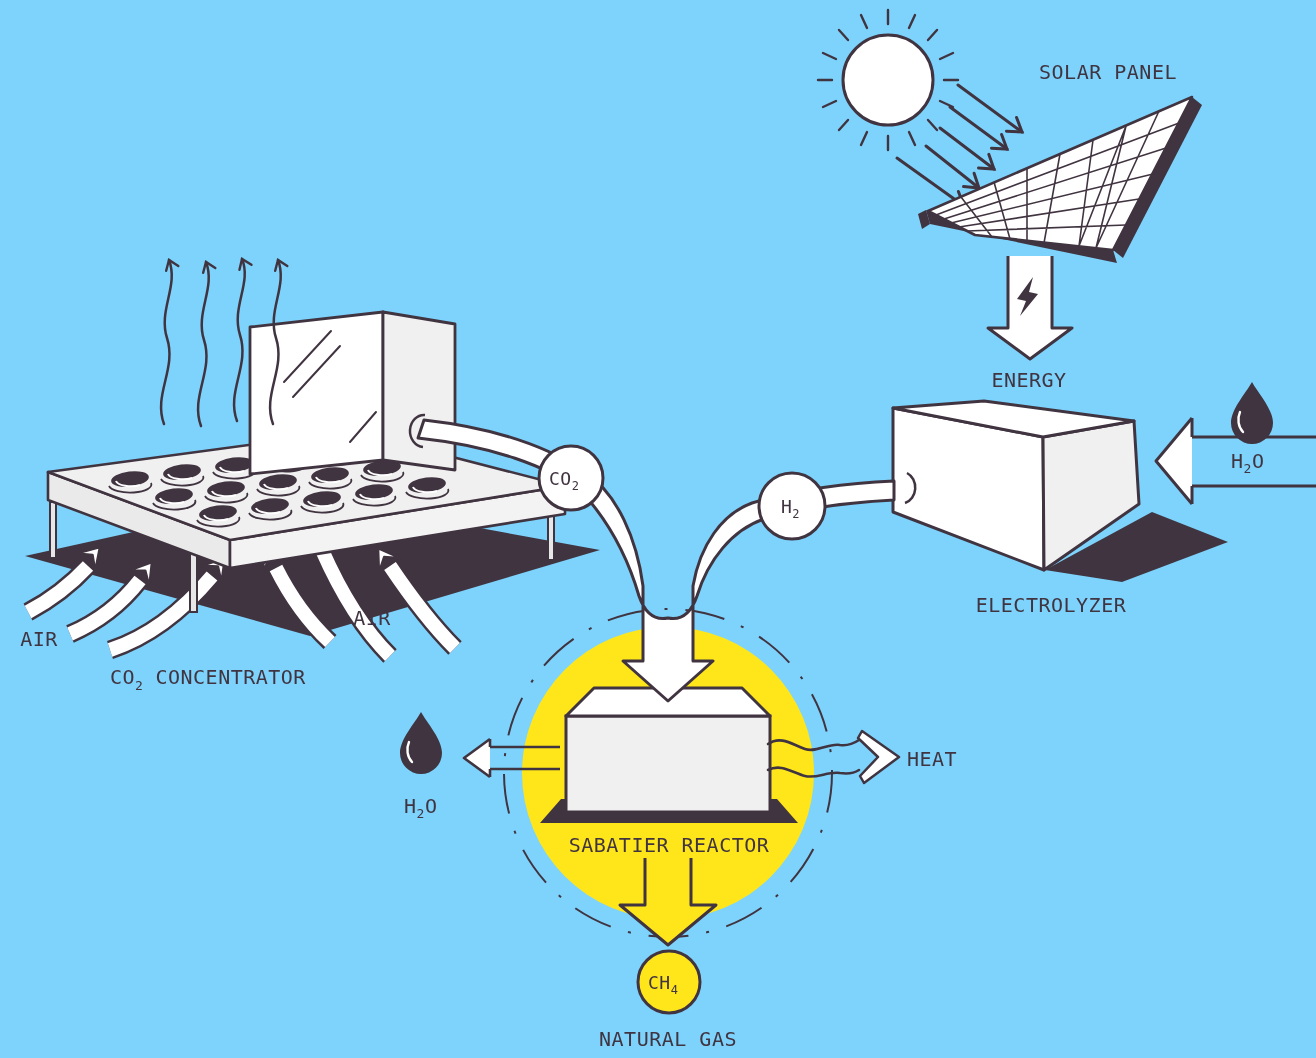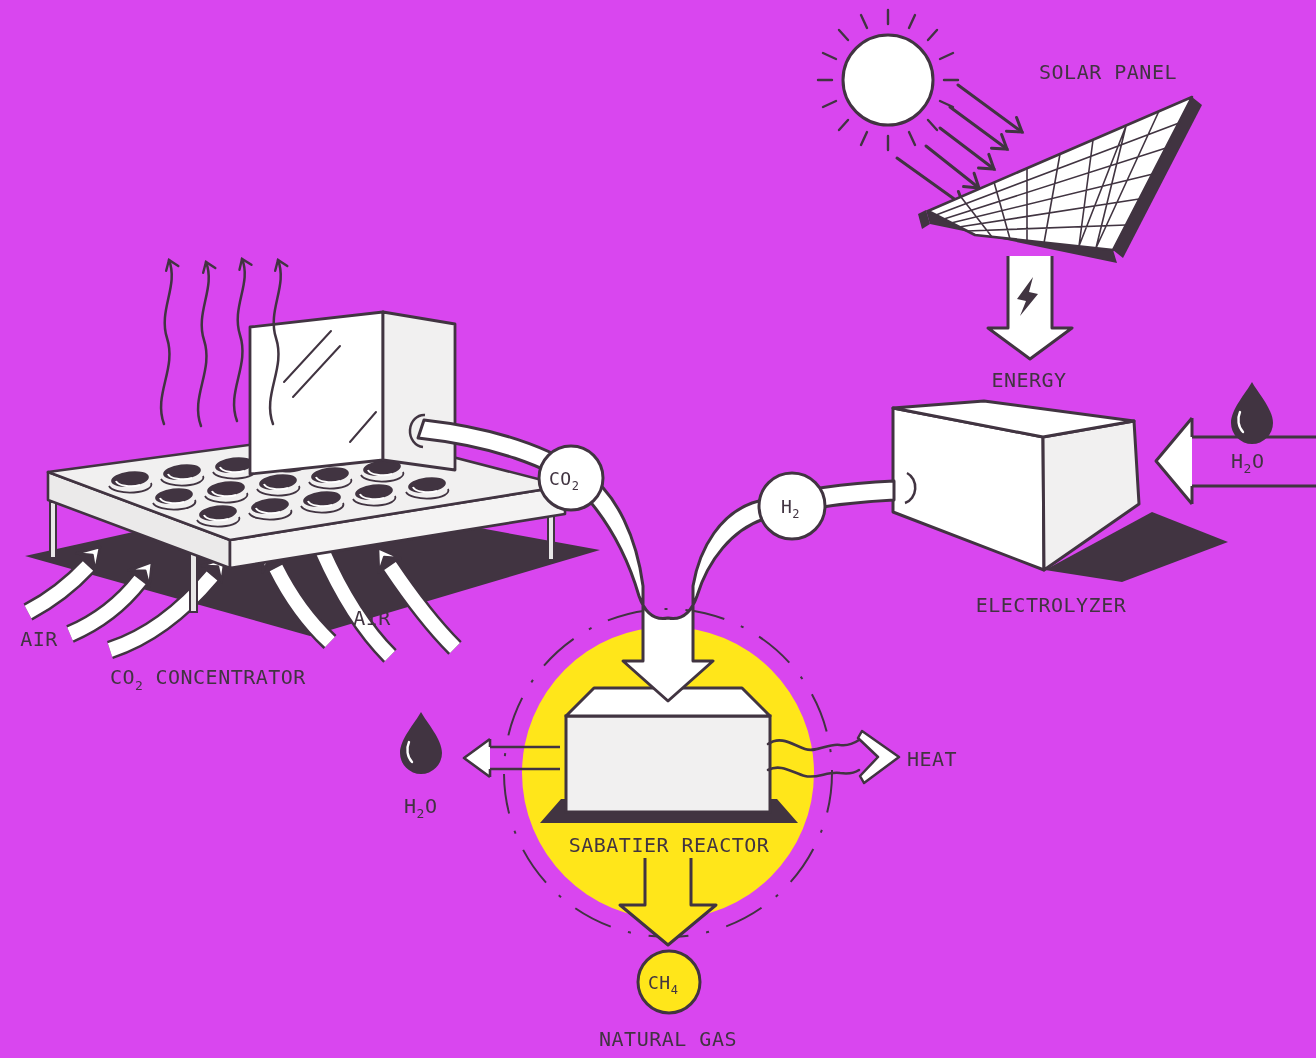--- a/index.html
+++ b/index.html
@@ -1,16 +1,16 @@
 <!DOCTYPE html>
 <html><head>
 <meta charset="utf-8">
 <style>
   html,body{margin:0;padding:0;background:#ffffff;}
-  .stage{position:relative;width:1316px;height:1058px;background:#d946ef;overflow:hidden;}
+  .stage{position:relative;width:1316px;height:1058px;background:#7dd3fc;overflow:hidden;}
   svg{display:block;}
   text{font-family:"DejaVu Sans Mono","Liberation Mono",monospace;fill:#413441;font-size:20px;letter-spacing:0.5px;}
   .mid{text-anchor:middle;}
   .sub{font-size:13px;}
   .cir{font-size:18px;}
   .cirsub{font-size:12px;}
 </style>
 </head>
 <body>
 

